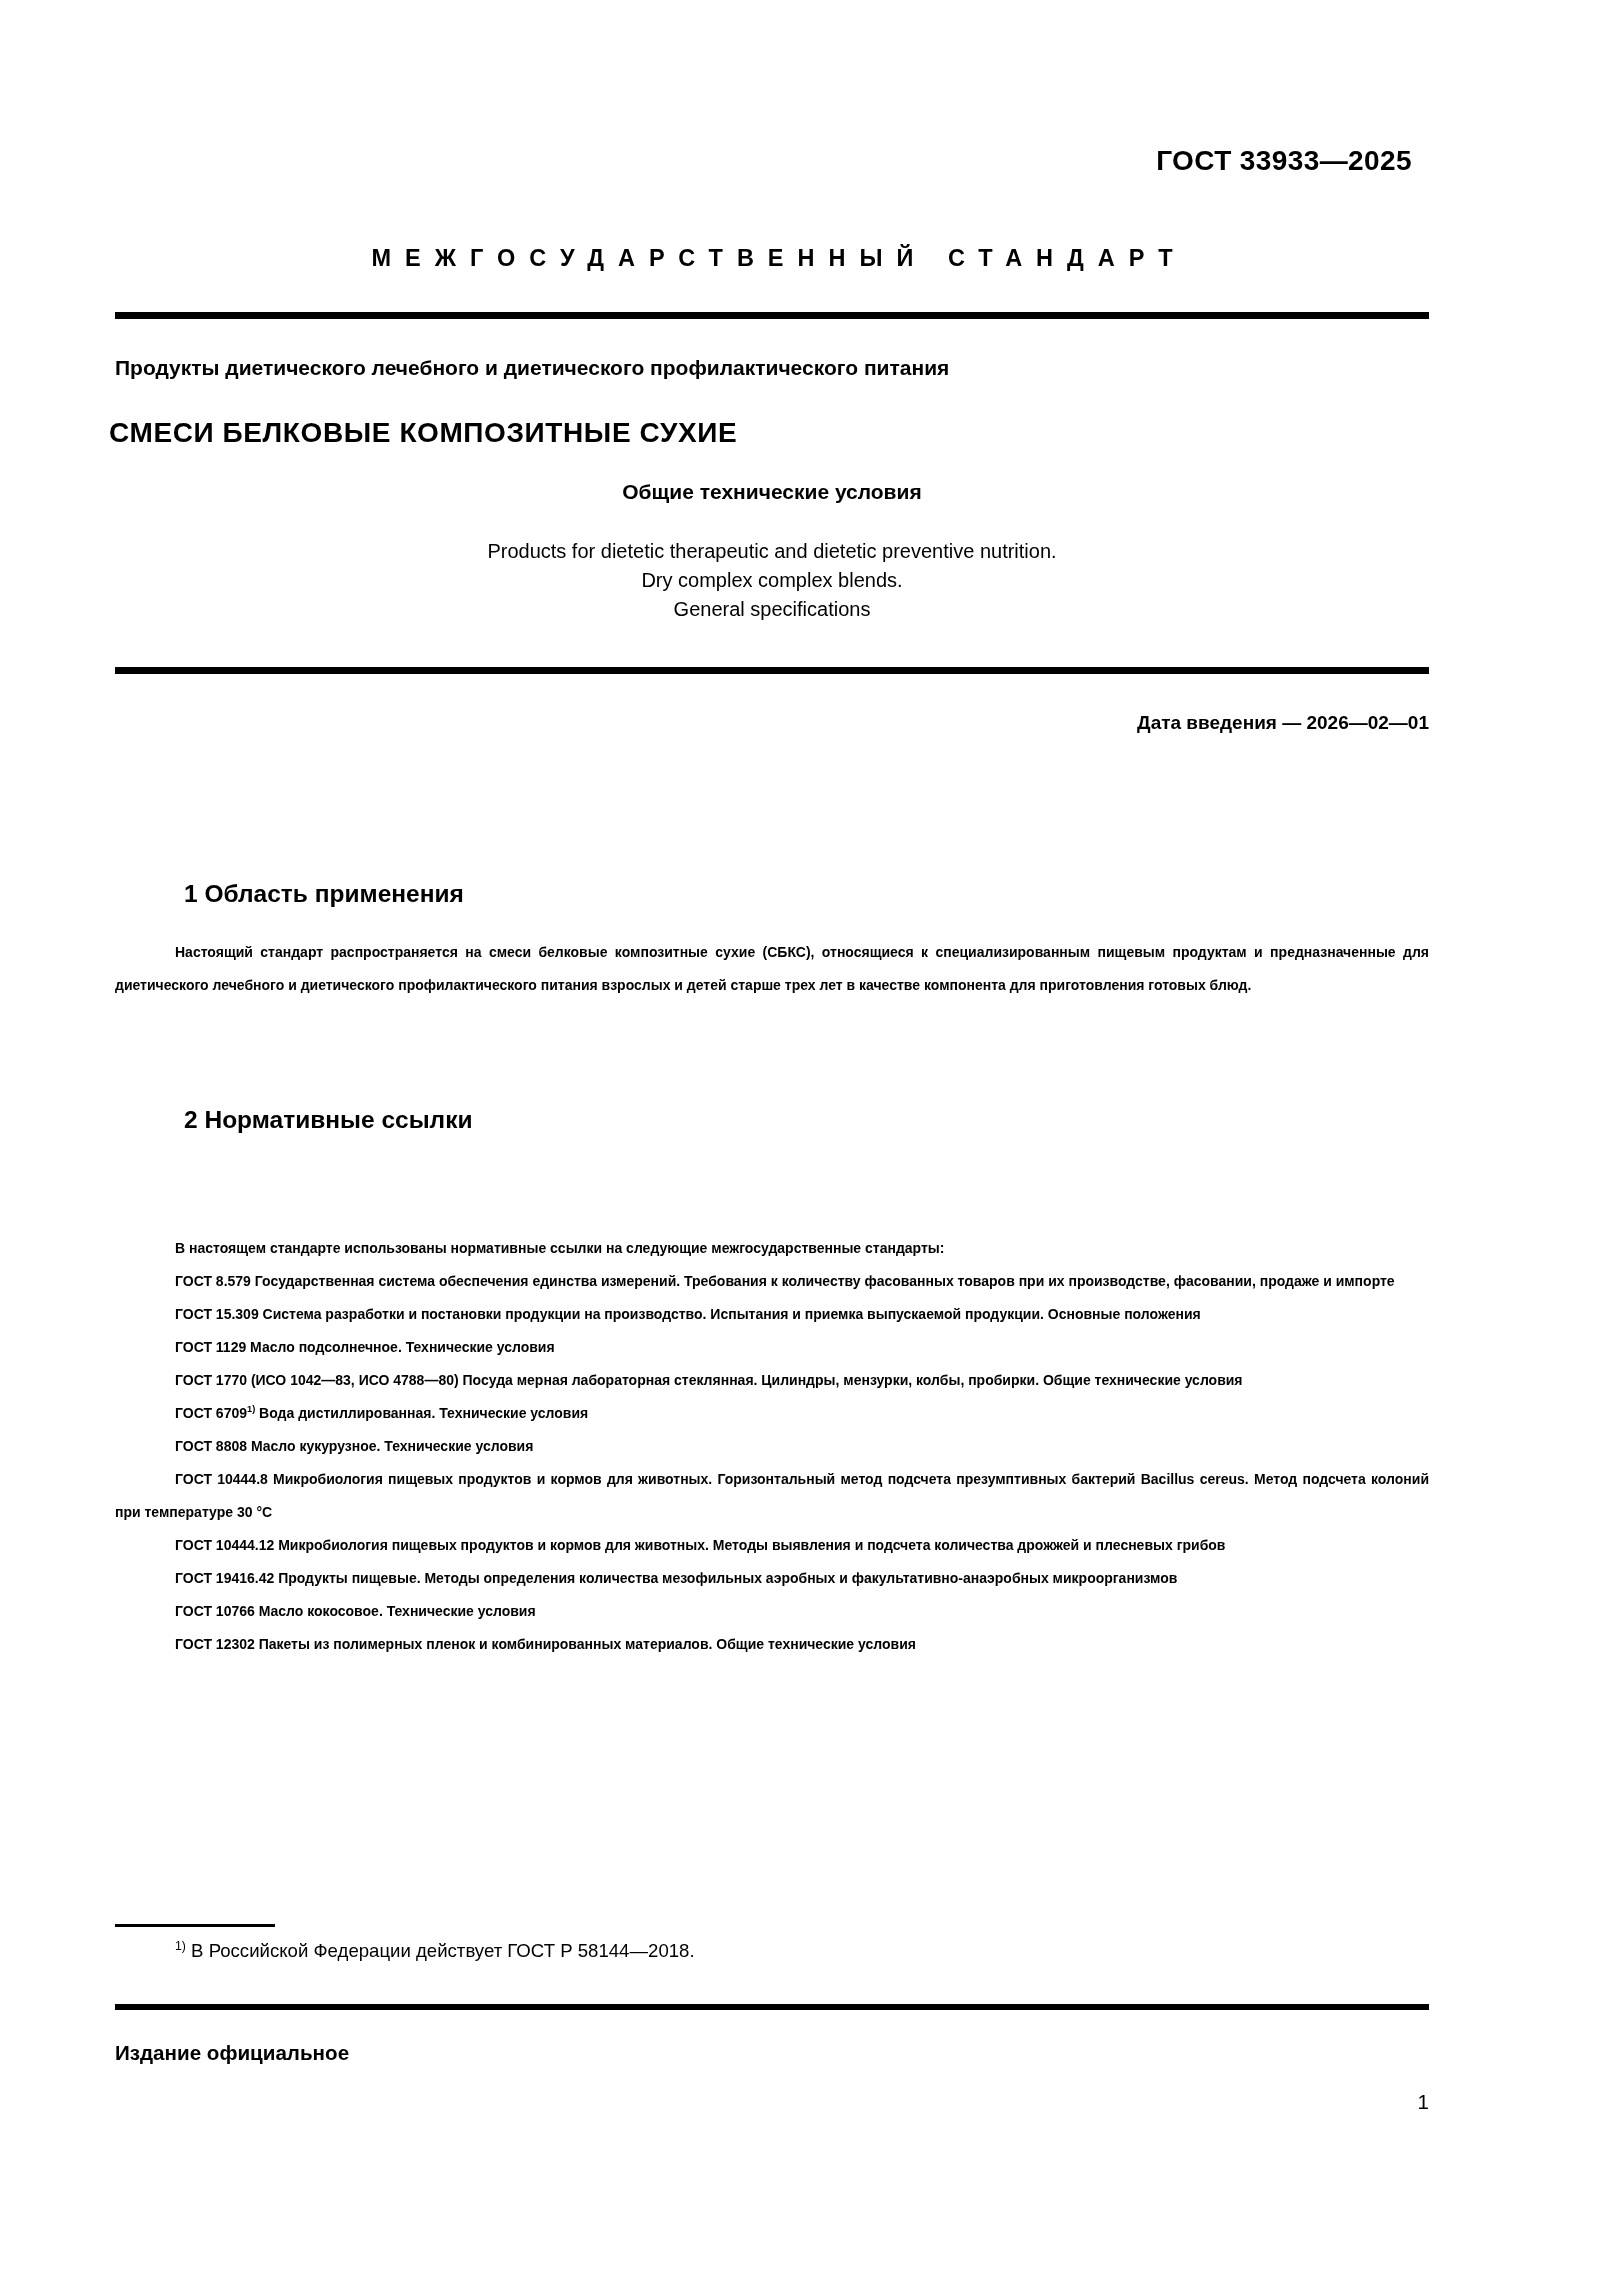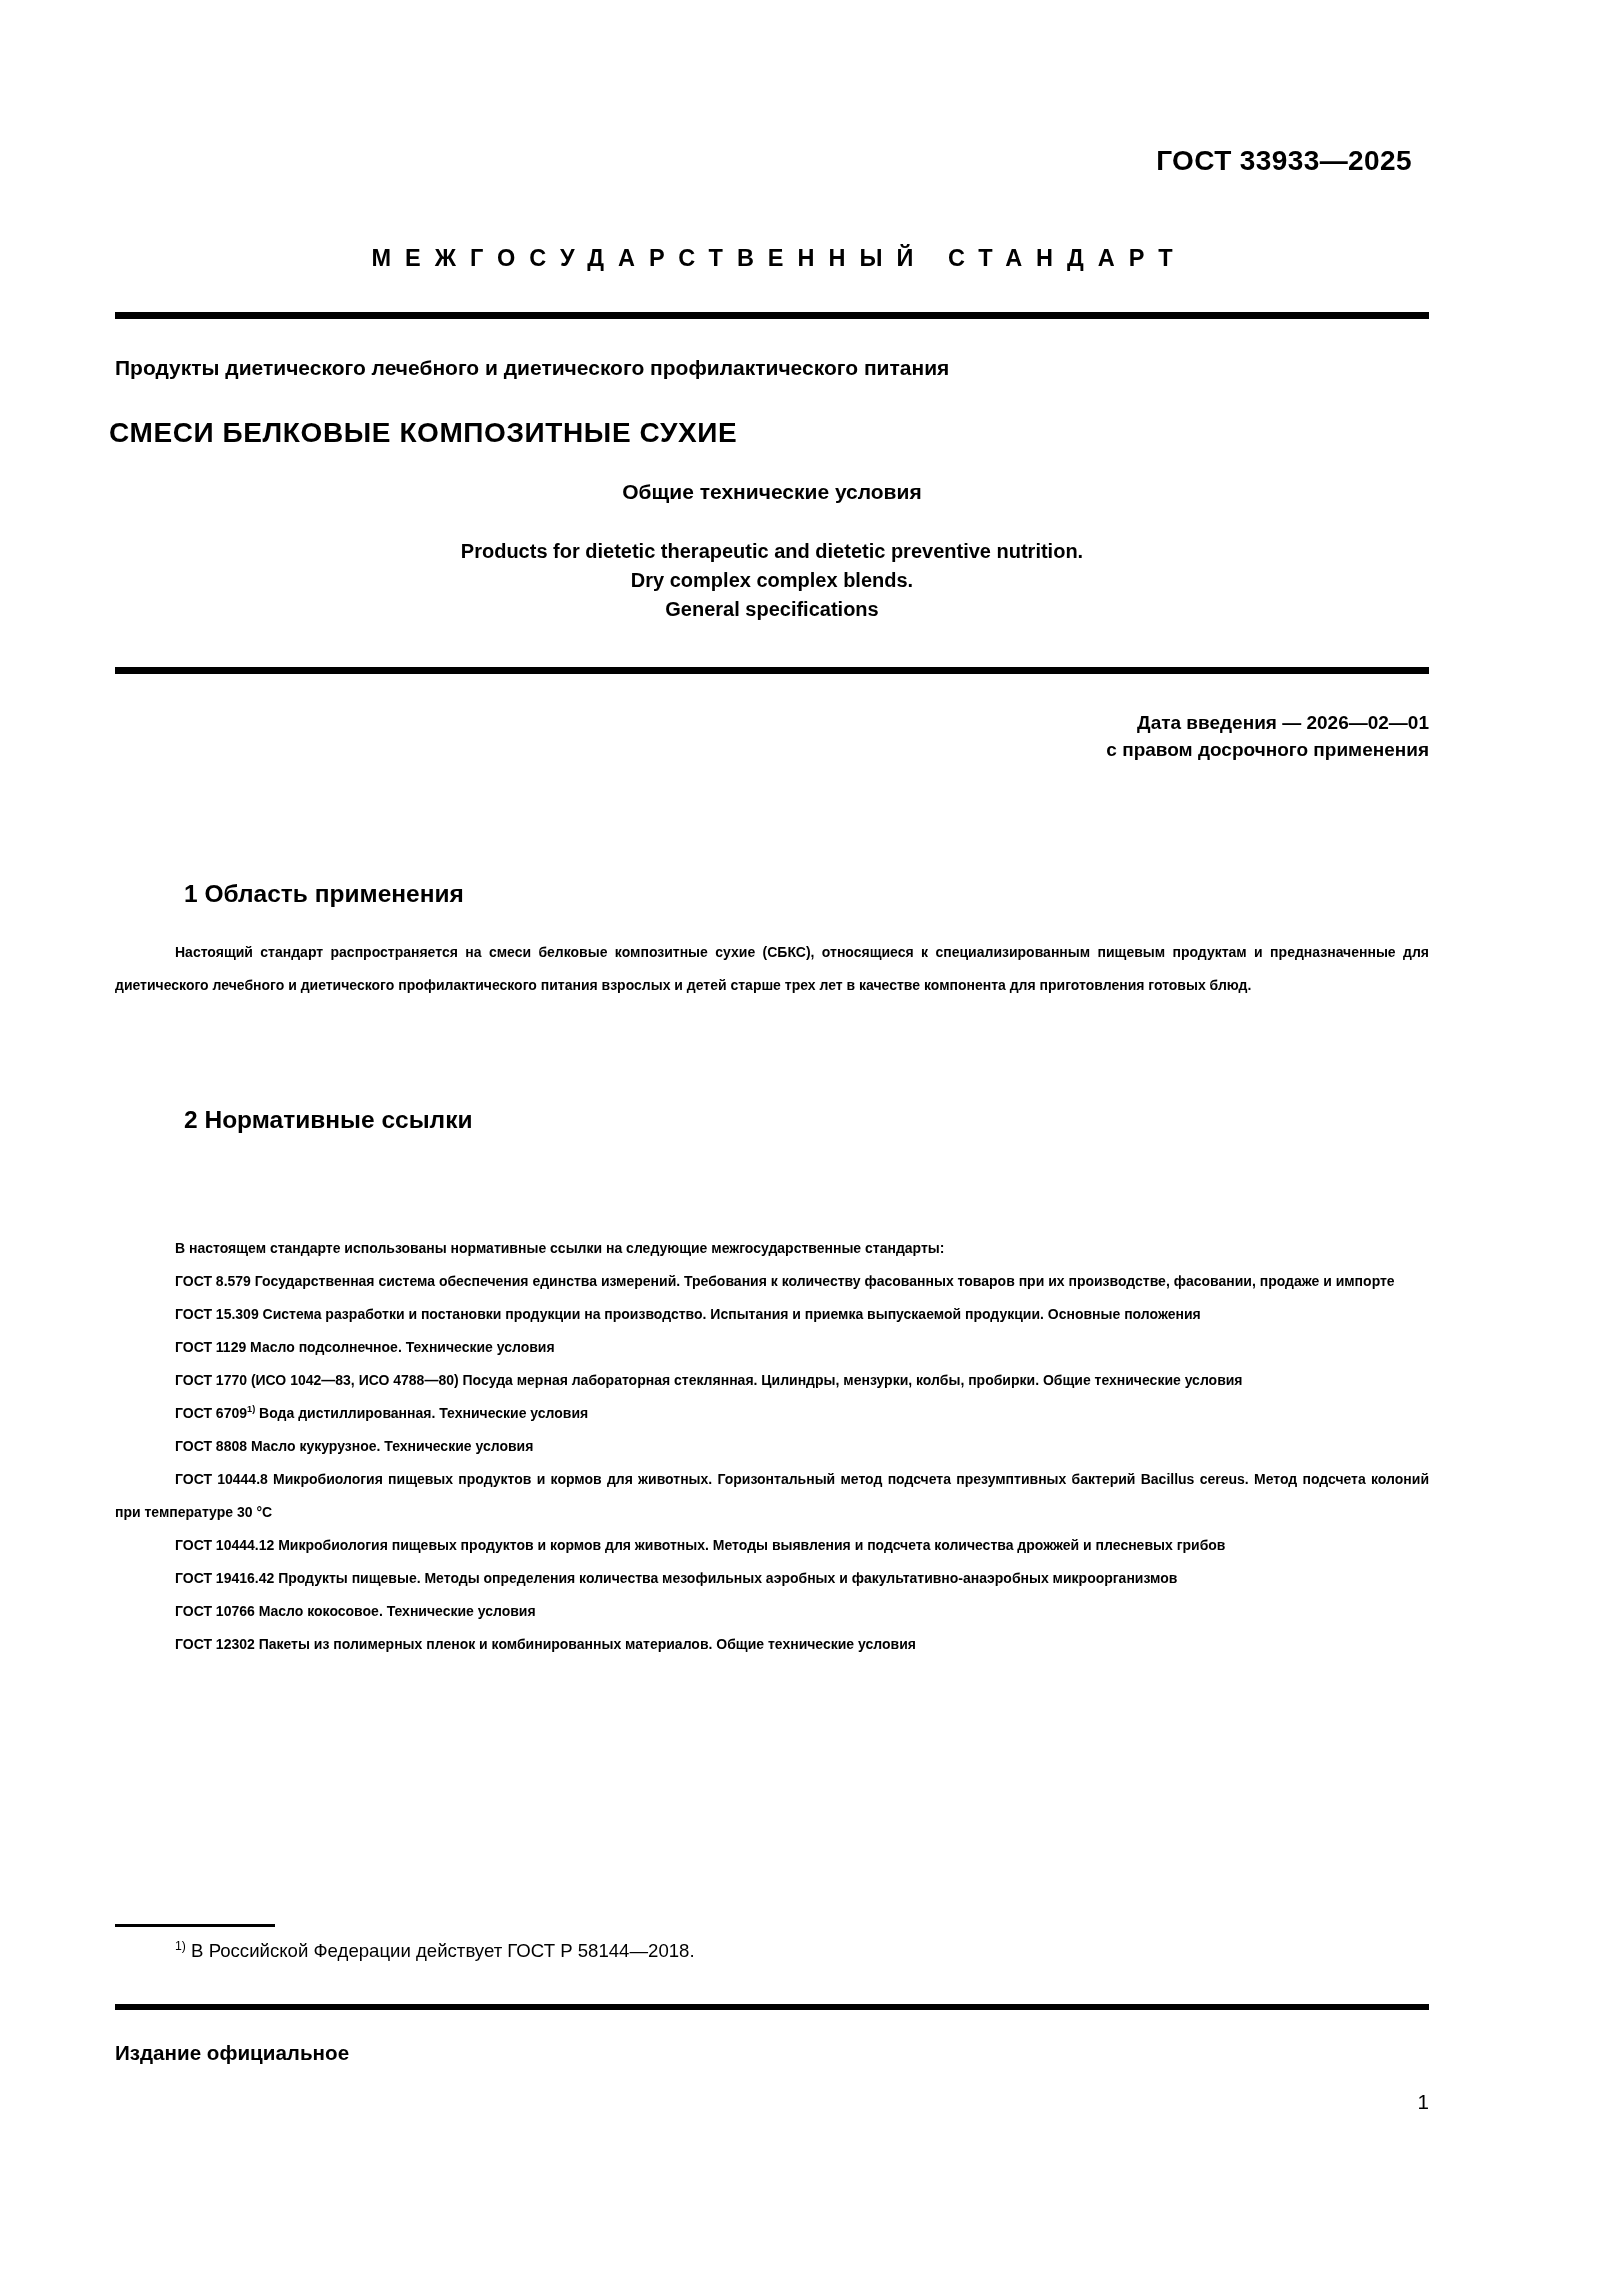--- a/index.html
+++ b/index.html
@@ -90,21 +90,21 @@
     font-size: 21px;
     font-weight: bold;
   }
   .title-en {
     left: 115px;
     top: 537px;
     width: 1314px;
     text-align: center;
     font-size: 20px;
     line-height: 29px;
-    font-weight: bold;
+    font-weight: normal;
   }
 
   
   .intro-date {
     left: 115px;
     top: 709px;
     width: 1314px;
     text-align: right;
     font-size: 19px;
     font-weight: bold;
@@ -196,21 +196,20 @@
   <div class="abs title-en">
     <div>Products for dietetic therapeutic and dietetic preventive nutrition.</div>
     <div>Dry complex complex blends.</div>
     <div>General specifications</div>
   </div>
 
   <div class="abs rule-thick rule-bottom"></div>
 
   <div class="abs intro-date">
     <div>Дата введения — 2026—02—01</div>
-    <div>с правом досрочного применения</div>
   </div>
 
   <div class="abs sec-heading sec1-heading">1 Область применения</div>
 
   <div class="abs body-block sec1-body">
     <p>Настоящий стандарт распространяется на смеси белковые композитные сухие (СБКС), относящиеся к специализированным пищевым продуктам и предназначенные для диетического лечебного и диетического профилактического питания взрослых и детей старше трех лет в качестве компонента для приготовления готовых блюд.</p>
   </div>
 
   <div class="abs sec-heading sec2-heading">2 Нормативные ссылки</div>
 

